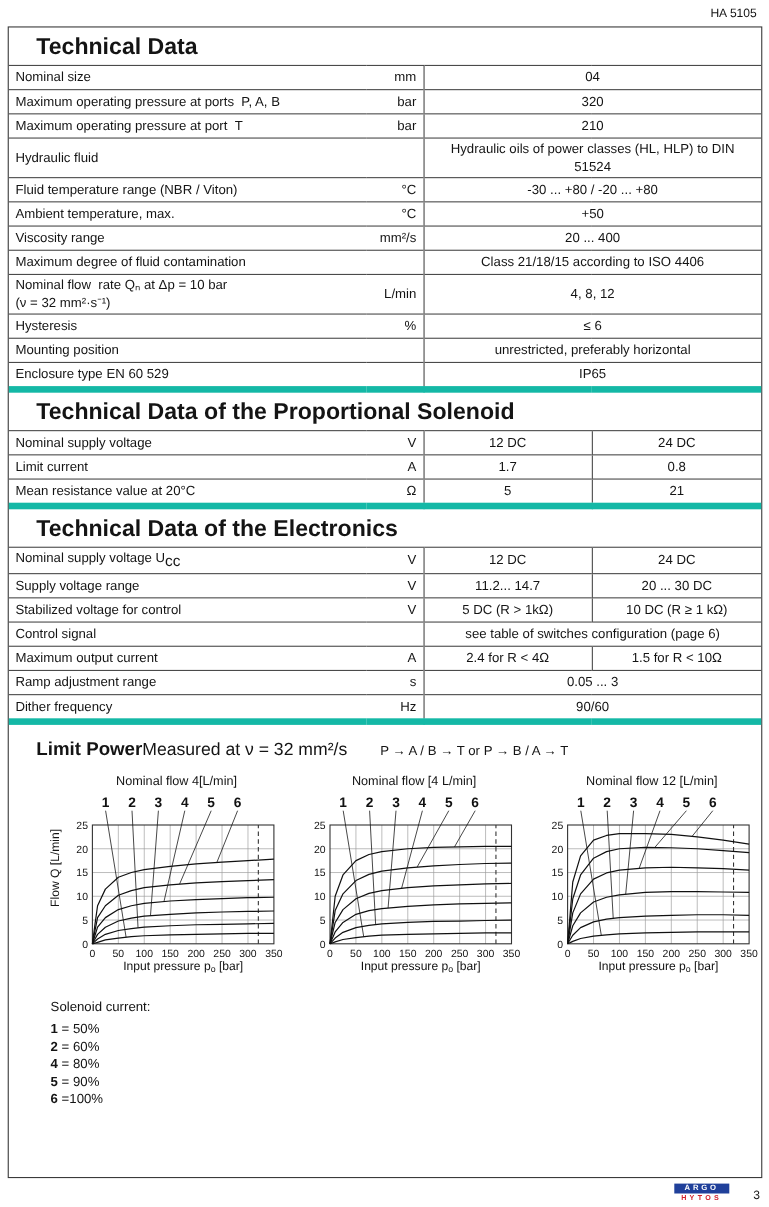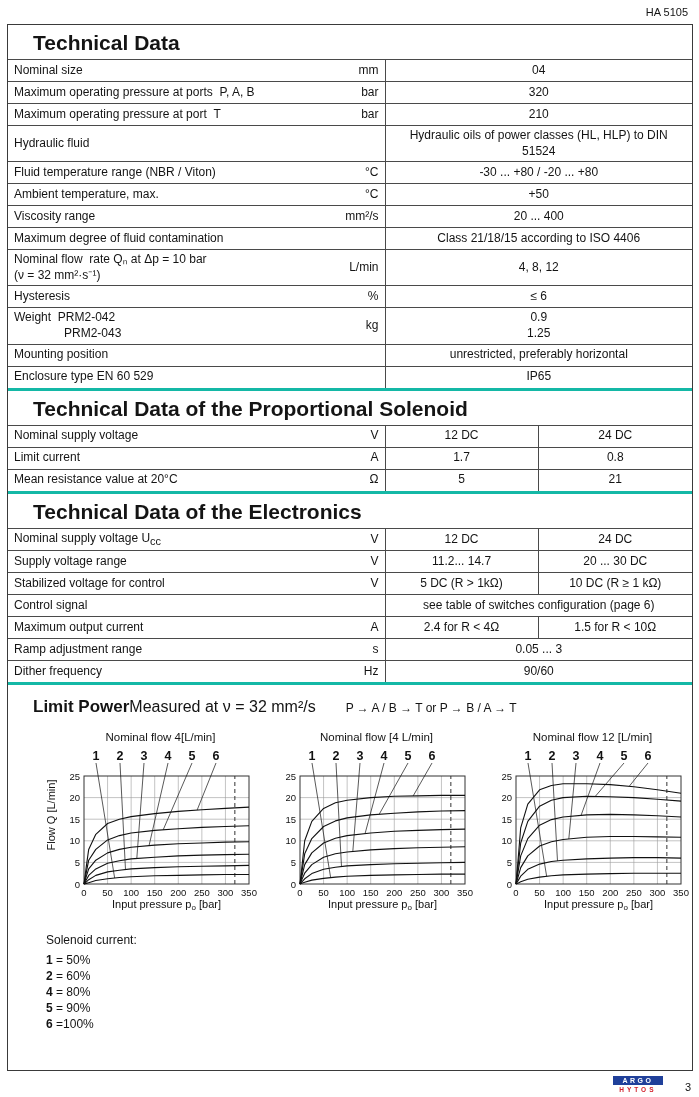--- a/index.html
+++ b/index.html
@@ -1,26 +1,26 @@
 <!DOCTYPE html>
 <html><head>
 <meta charset="utf-8">
 <style>
   html,body{margin:0;padding:0;background:#fff;}
   .page{position:relative;width:699px;height:1097px;font-family:"Liberation Sans",sans-serif;color:#141414;background:#fff;overflow:hidden;}
   .docref{position:absolute;top:6px;right:11px;font-size:11px;}
   .frame{position:absolute;top:24px;left:7px;right:6px;bottom:26px;border:1px solid #3a3a3a;}
   h1.sec{font-size:21px;font-weight:bold;margin:6px 0 4px 25px;}
-  table.data{width:100%;border-collapse:collapse;table-layout:fixed;font-size:12px;border-bottom:3px solid #14b8a6;}
+  table.data{width:100%;border-collapse:collapse;table-layout:fixed;font-size:12px;border-bottom:6px solid #14b8a6;}
   table.data td{border-top:1px solid #4a4a4a;padding:2px 6px;height:17px;vertical-align:middle;line-height:1.3;}
   td.lbl{text-align:left;}
   td.unit{text-align:right;}
   td.val{text-align:center;border-left:1px solid #4a4a4a;}
   .ind2{padding-left:50px;}
-  sub.sm{font-size:11px;}
+  sub.sm{font-size:14px;}
   .limit-head{display:flex;align-items:baseline;margin:12px 0 0 25px;}
   .limit-head h1{font-size:17px;font-weight:bold;margin:0;}
   .limit-head .sub{font-size:16px;text-align:center;}
   .limit-head .cond{font-size:12px;margin-left:30px;}
   .charts{display:flex;margin:14px 0 0 40px;gap:7px;}
   .chart{position:relative;width:209px;}
   .chart-title{font-size:11.5px;text-align:center;padding-left:16px;margin-bottom:1px;}
   .ylab{position:absolute;left:-56px;top:78px;width:118px;font-size:11px;text-align:center;transform:rotate(-90deg);}
   .legend{margin:16px 0 0 38px;font-size:12px;line-height:16px;}
   .legend .ttl{margin-bottom:4px;}
@@ -88,25 +88,20 @@
           </tr>
           <tr>
             <td class="lbl">Nominal flow&nbsp;&nbsp;rate Qₙ at Δp = 10 bar<div class="">(ν = 32 mm²·s⁻¹)</div></td>
             <td class="unit">L/min</td>
             <td class="val" colspan="2">4, 8, 12</td>
           </tr>
           <tr>
             <td class="lbl">Hysteresis</td>
             <td class="unit">%</td>
             <td class="val" colspan="2">≤ 6</td>
-          </tr>
-          <tr>
-            <td class="lbl">Weight&nbsp;&nbsp;PRM2-042<div class="ind2">PRM2-043</div></td>
-            <td class="unit">kg</td>
-            <td class="val" colspan="2">0.9<br>1.25</td>
           </tr>
           <tr>
             <td class="lbl">Mounting position</td>
             <td class="unit"></td>
             <td class="val" colspan="2">unrestricted, preferably horizontal</td>
           </tr>
           <tr>
             <td class="lbl">Enclosure type EN 60 529</td>
             <td class="unit"></td>
             <td class="val" colspan="2">IP65</td>

